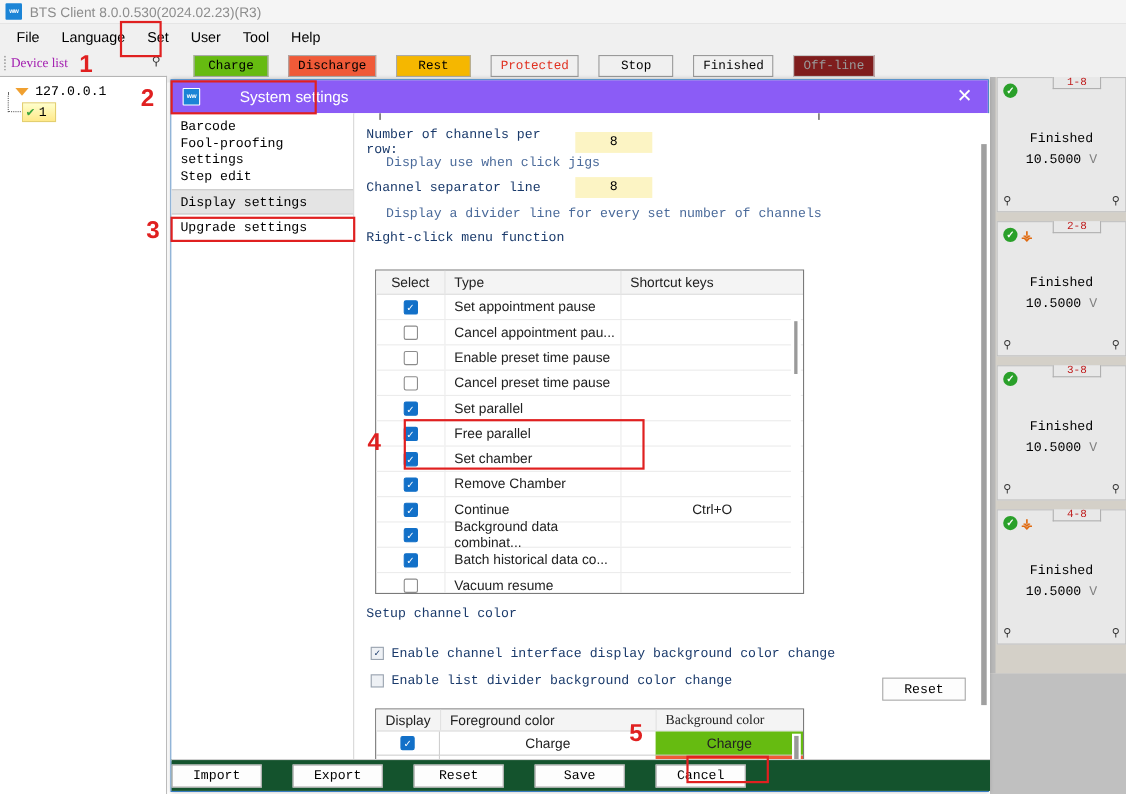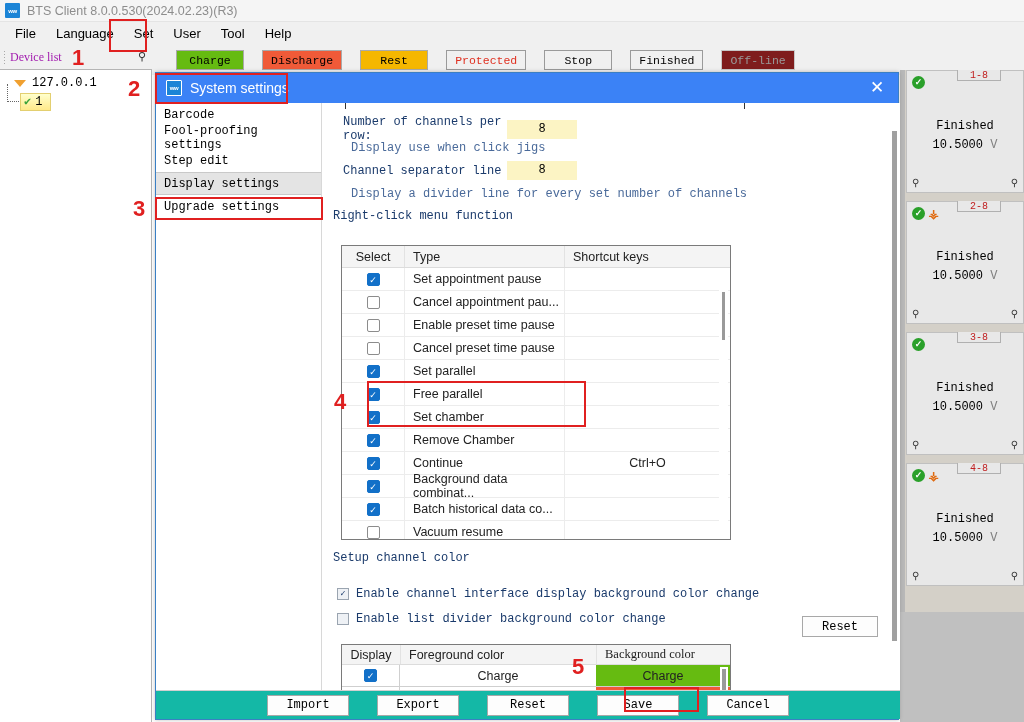--- a/index.html
+++ b/index.html
@@ -198,22 +198,22 @@
   
   .dialog {
     position: absolute; left: 155px; top: 72px;
     width: 744px; height: 648px;
     background: #f0f0f0;
     border: 1px solid #3a7fc4;
     box-shadow: 0 0 4px rgba(0,0,0,0.25);
   }
   .dlg-titlebar {
     position: relative;
-    height: 30px; background: #3b82f6;
-    display: flex; align-items: center;
+    height: 30px; background: #8b5cf6;
+    display: flex; align-items: center; gap: 28px;
   }
   .dlg-icon {
     width: 16px; height: 16px; margin-left: 10px; margin-right: 8px;
     background: #1b84d6;
     border: 1px solid #fff;
     border-radius: 1px;
     display: flex; align-items: center; justify-content: center;
     color: #fff; font-size: 6px; font-weight: bold; letter-spacing: -0.5px;
   }
   .dlg-title {
@@ -265,21 +265,21 @@
     border: 1px solid #333;
     border-bottom: none;
   }
   .field-row {
     position: absolute; left: 0; width: 560px;
     display: flex; align-items: center;
   }
   .field-label {
     font-family: "Liberation Mono", monospace;
     font-size: 12px; color: #1a3a6b;
-    width: 184px; padding-left: 20px;
+    width: 200px; padding-left: 10px;
   }
   .spin-box {
     width: 70px; height: 19px;
     background: #fcf4c4;
     border: none;
     font-family: "Liberation Mono", monospace;
     font-size: 12px; color: #000;
     text-align: center;
     line-height: 19px;
   }
@@ -409,23 +409,23 @@
   .dlg-vthumb {
     position: absolute; left: 3px; top: 28px;
     width: 5px; height: 510px;
     background: #a0a0a0;
   }
 
   
   .dlg-footer {
     position: absolute; left: 0; bottom: 0;
     width: 744px; height: 29px;
-    background: #14b8a6;
+    background: #14532d;
     border-top: 1px solid #d0d0d0;
-    display: flex; align-items: center; justify-content: center;
+    display: flex; align-items: center; 
     gap: 28px;
   }
   .foot-btn {
     width: 82px; height: 21px;
     background: #fdfdfd;
     border: 1px solid #a8a8a8;
     font-family: "Liberation Mono", monospace;
     font-size: 12px; color: #000;
     display: flex; align-items: center; justify-content: center;
     cursor: default;

